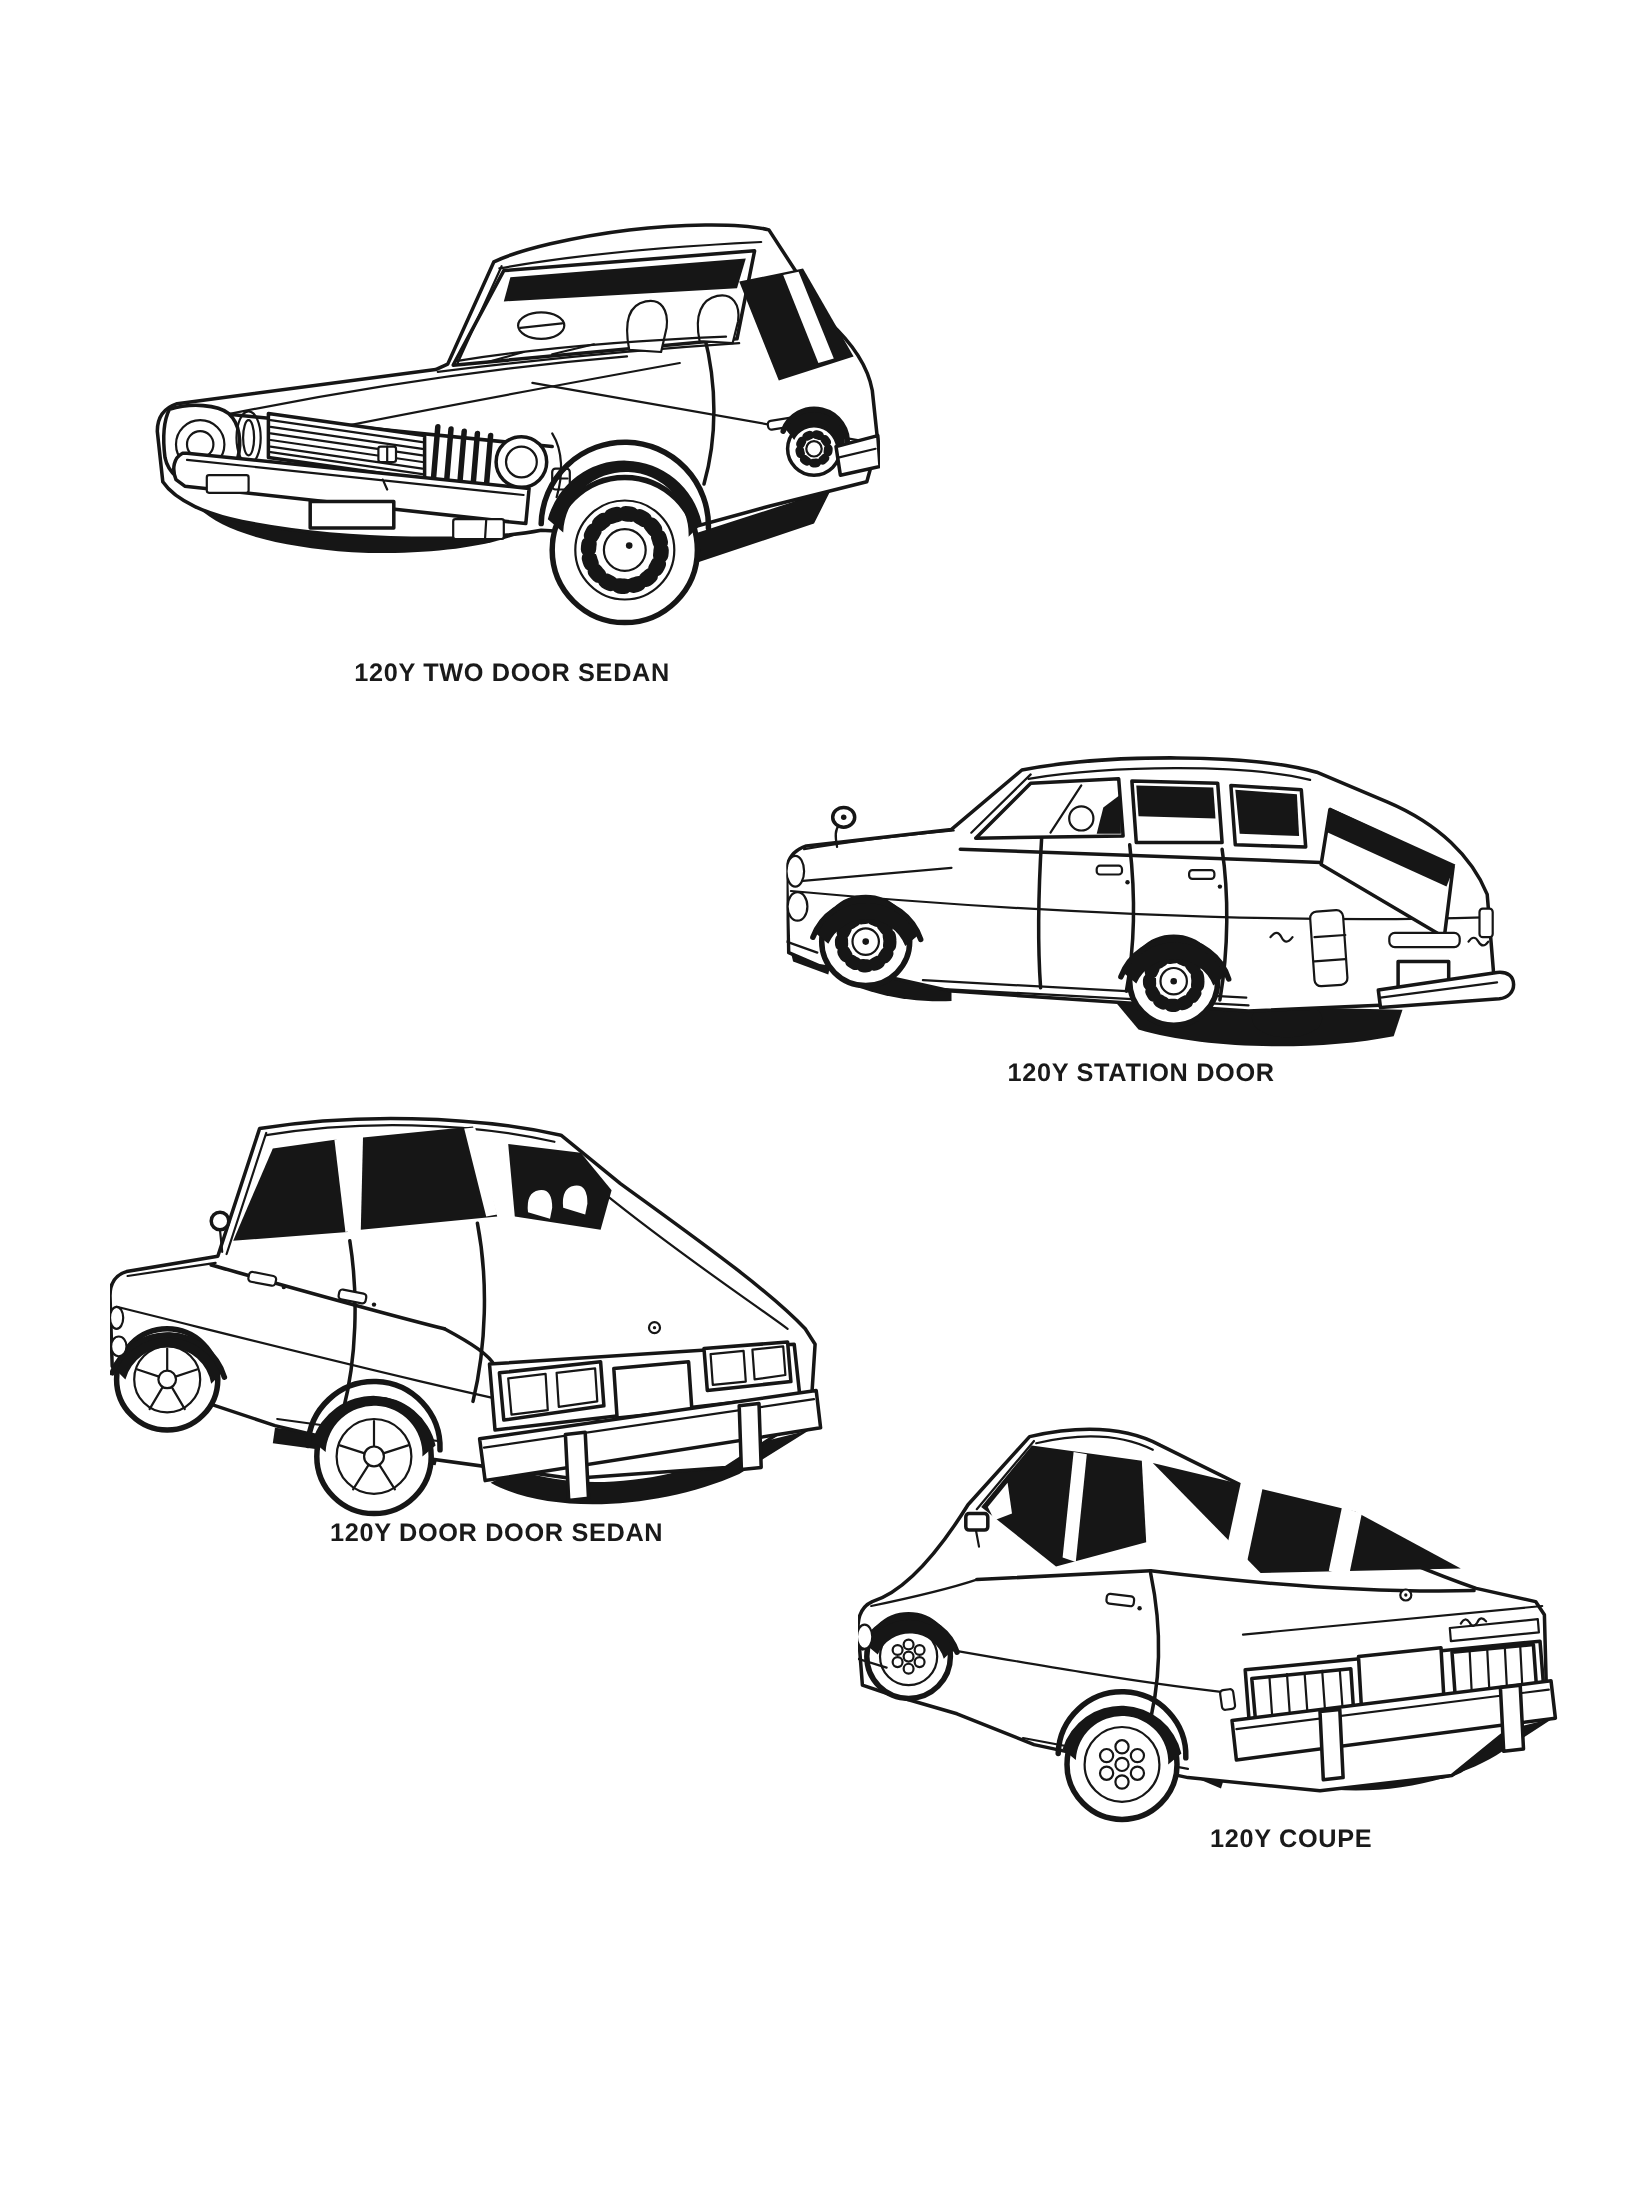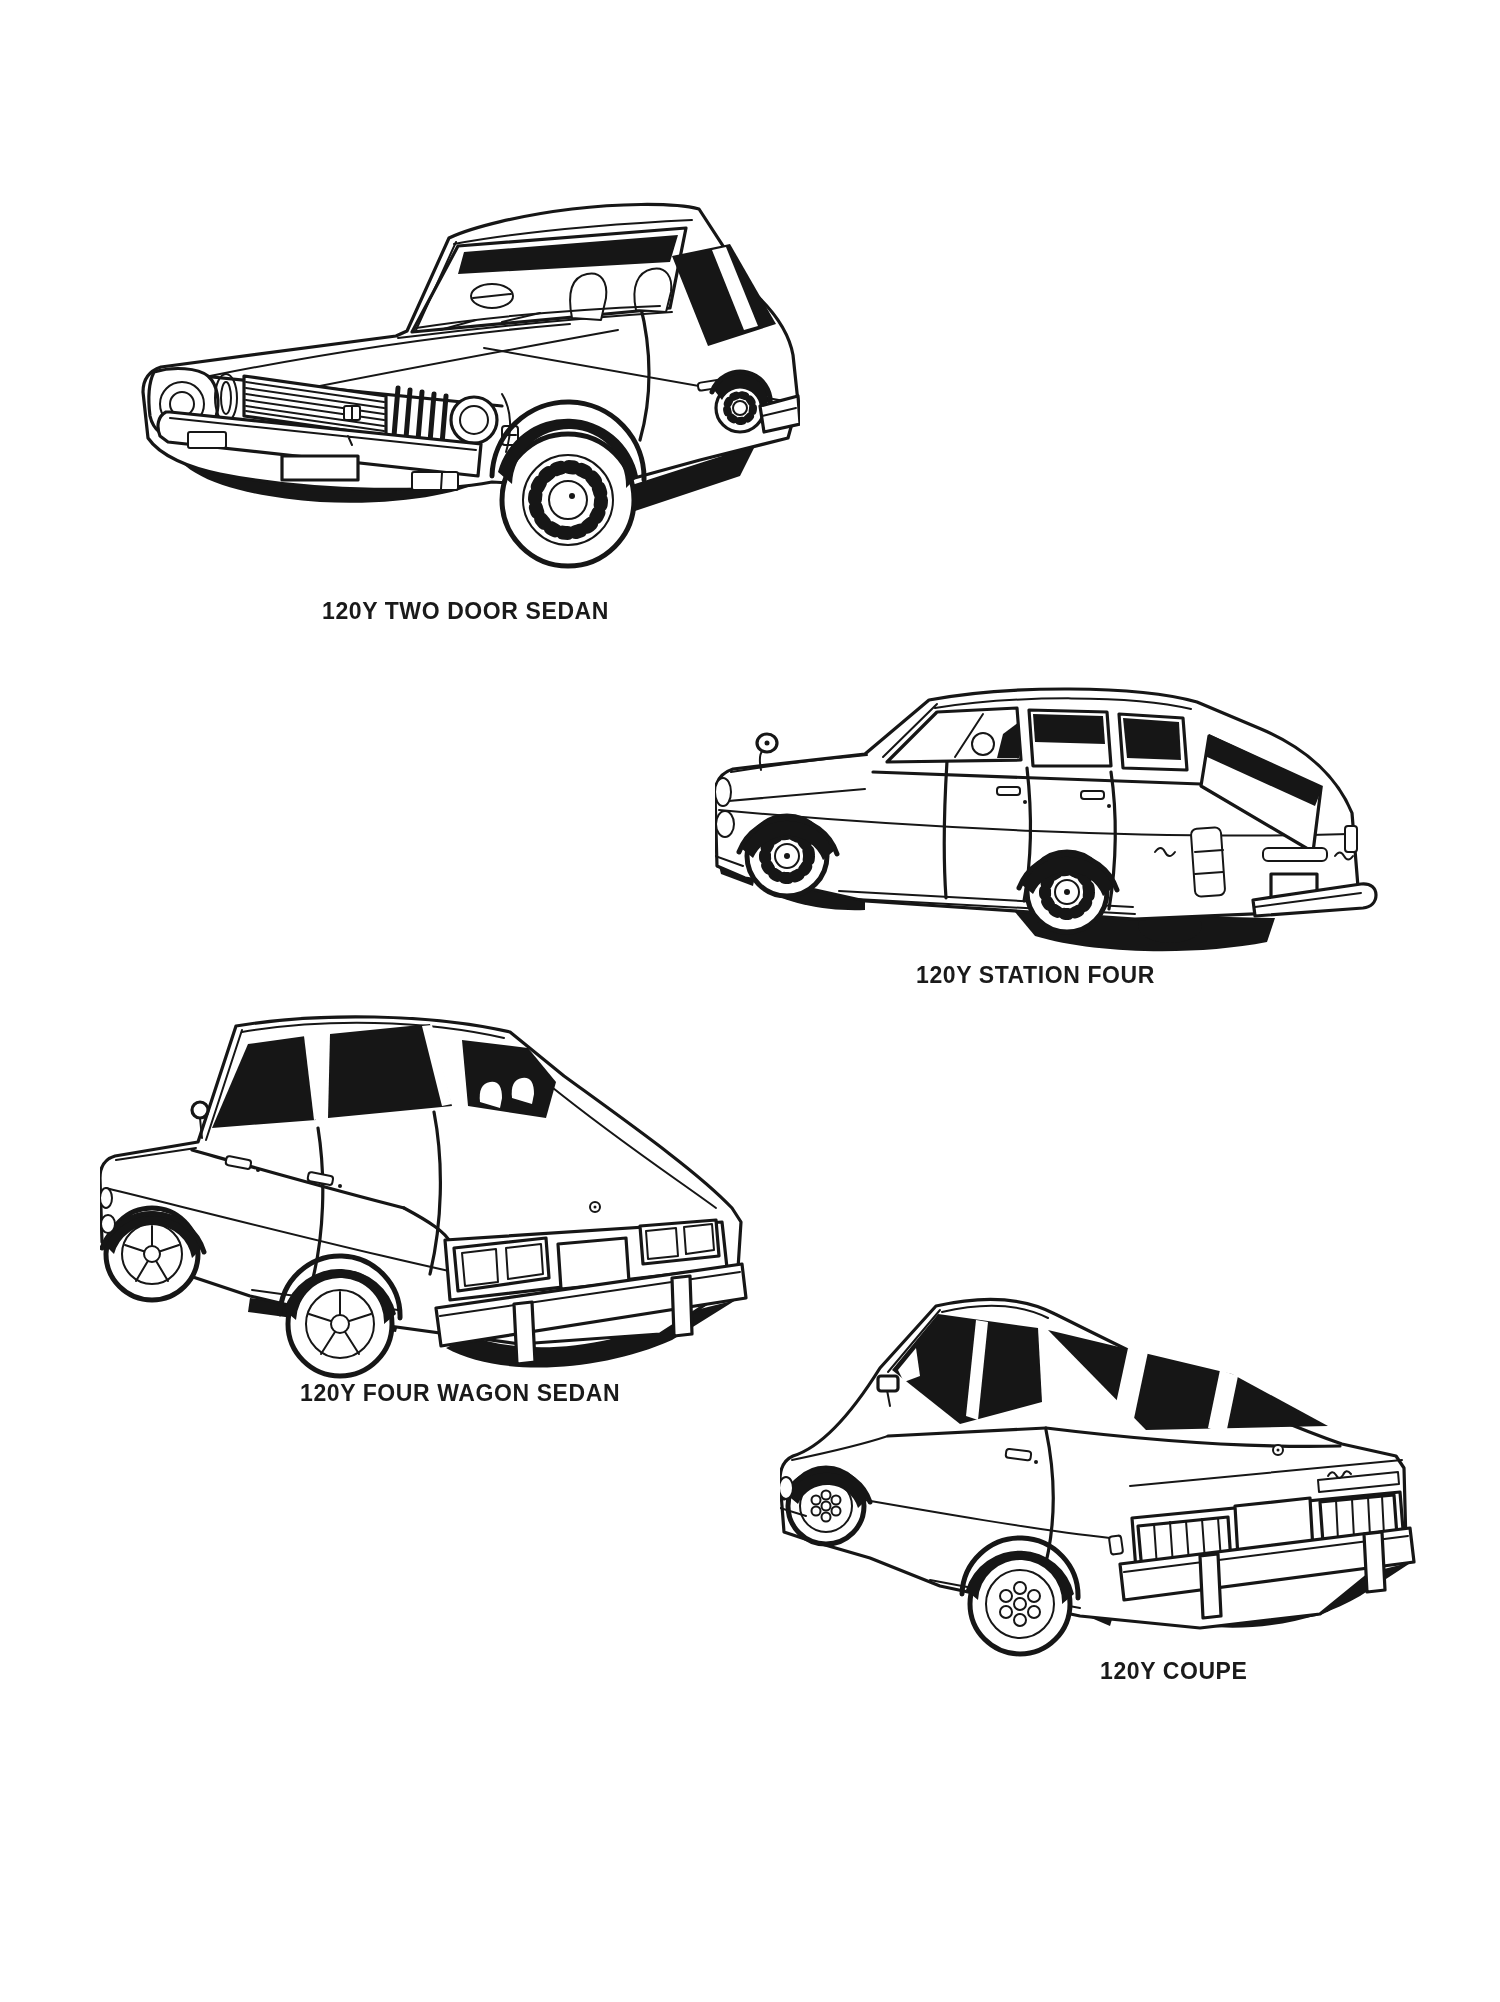--- a/index.html
+++ b/index.html
@@ -175,21 +175,21 @@
     </g>
     <g>
       <circle class="w k" cx="352" cy="232" r="40"></circle>
       <circle cx="352" cy="232" r="22" style="stroke-width:12;stroke-dasharray:4 7"></circle>
       <circle class="w t" cx="352" cy="232" r="12"></circle>
       <circle class="f" cx="352" cy="232" r="3"></circle>
       <path class="f" d="M306 224 A50 50 0 0 1 400 226 L388 236 A38 38 0 0 0 318 234 Z"></path>
       <path class="k" d="M304 228 A52 52 0 0 1 402 230"></path>
     </g>
   </svg>
-  <div class="caption" style="left:916px;top:962px">120Y STATION FOUR</div>
+  <div class="caption" style="left:916px;top:962px">120Y STATION DOOR</div>
 
   <svg class="car" style="left:100px;top:1010px" width="680" height="390" viewBox="0 0 680 390">
     <g>
       <ellipse class="f" cx="540" cy="314" rx="42" ry="22"></ellipse>
       <path class="f" d="M346 338 C400 368 500 362 572 330 L636 290 L596 300 C500 344 420 344 370 326 Z"></path>
       <path class="f" d="M8 240 C30 258 70 268 104 266 L104 252 L20 232 Z"></path>
       <path class="f" d="M150 288 L300 306 L296 322 L148 302 Z"></path>
     </g>
     <g>
       <path class="w" d="M2 232 L0 168 C0 156 5 149 15 146 L98 132 L136 16 C220 2 330 4 410 22 L464 66 C530 114 598 162 632 198 L641 212 L637 274 L560 324 L420 334 L260 312 L150 286 L60 256 L8 240 Z"></path>
@@ -253,21 +253,21 @@
       <path class="t" d="M240 314 L240 282 M240 314 L209 304 M240 314 L221 344 M240 314 L259 344 M240 314 L271 304"></path>
       <circle class="w t" cx="240" cy="314" r="9"></circle>
       <path class="f" d="M184 300 A58 58 0 0 1 296 304 L284 314 A44 44 0 0 0 196 310 Z"></path>
       <path class="k" d="M180 304 A60 60 0 0 1 300 308"></path>
     </g>
     <g>
       <ellipse class="w t" cx="6" cy="188" rx="6" ry="10"></ellipse>
       <ellipse class="w t" cx="8" cy="214" rx="7" ry="9"></ellipse>
     </g>
   </svg>
-  <div class="caption" style="left:300px;top:1380px">120Y FOUR WAGON SEDAN</div>
+  <div class="caption" style="left:300px;top:1380px">120Y DOOR DOOR SEDAN</div>
 
   <svg class="car" style="left:780px;top:1290px" width="680" height="400" viewBox="0 0 680 400">
     <g>
       <ellipse class="f" cx="520" cy="306" rx="40" ry="22"></ellipse>
       <path class="f" d="M348 316 C420 350 520 342 580 306 L632 272 L592 282 C500 326 420 322 380 304 Z"></path>
       <path class="f" d="M10 236 C34 252 70 260 96 258 L96 246 L20 228 Z"></path>
       <path class="f" d="M292 294 L336 316 L330 336 L288 318 Z"></path>
     </g>
     <g>
       <path class="w" d="M4 242 L0 190 C0 178 4 170 13 166 C45 156 75 118 100 78 L156 16 C205 5 245 8 275 24 C360 66 470 122 562 154 L616 166 L624 178 L626 254 L540 324 L420 338 L300 326 L160 296 L90 268 L28 250 Z"></path>

